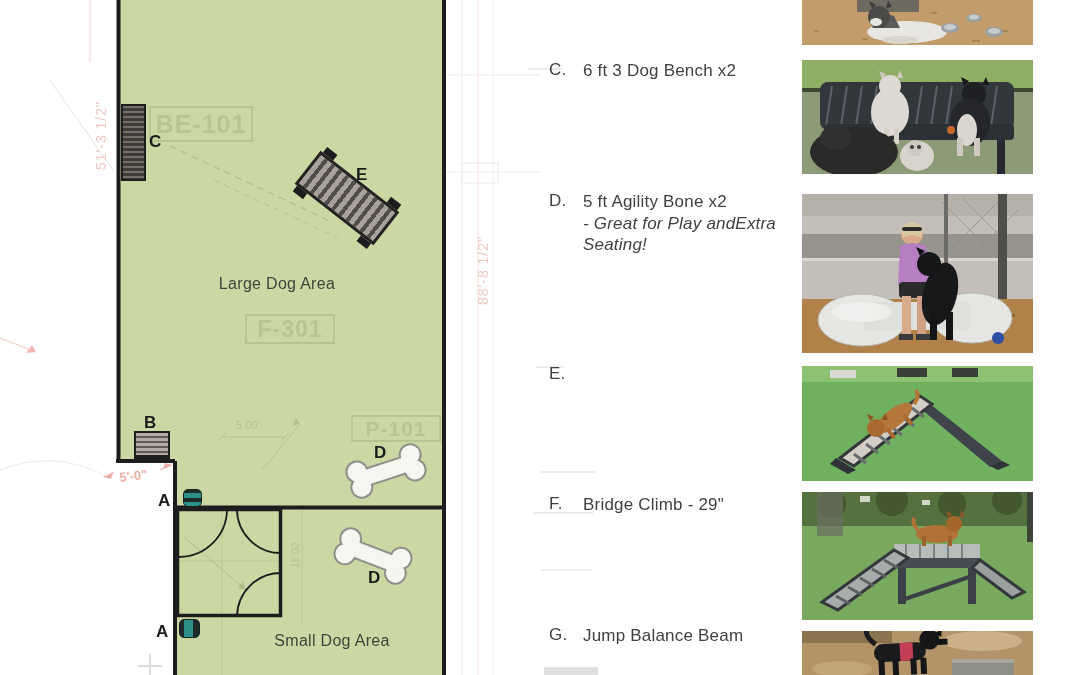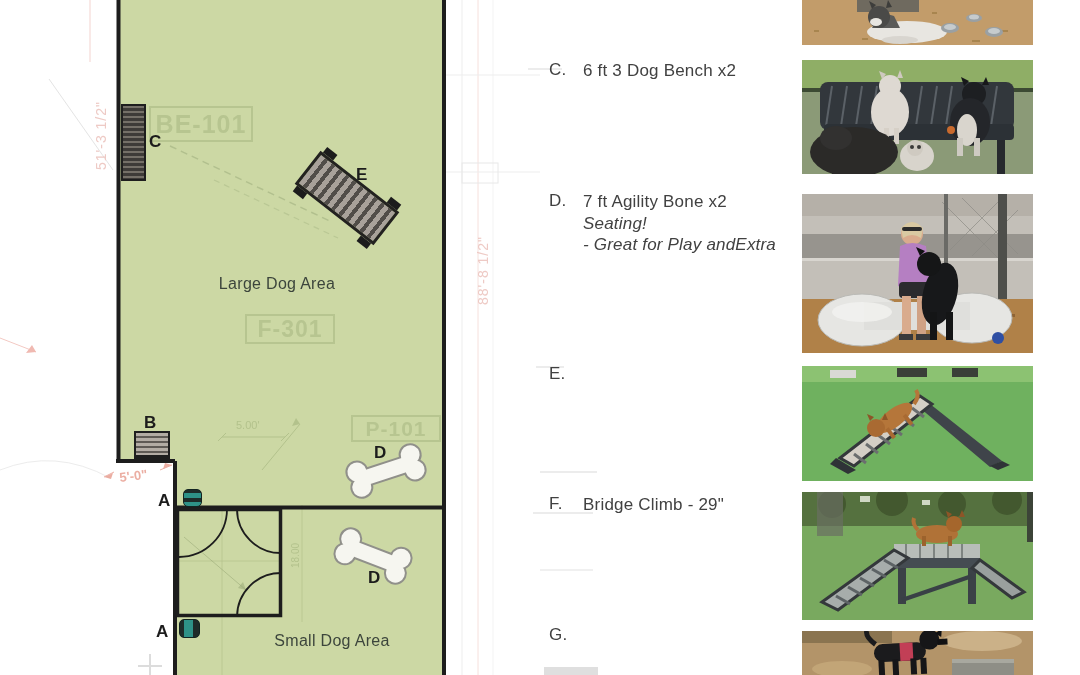--- a/index.html
+++ b/index.html
@@ -194,36 +194,39 @@
 
   <div class="legend-item li-c">
     <span class="letter">C.</span>
     <div class="lines">
         <div>6 ft 3 Dog Bench x2</div>
       </div>
   </div>
   <div class="legend-item li-d">
     <span class="letter">D.</span>
     <div class="lines">
-      <div>7 ft Agility Bone x2</div>
+      <div>5 ft Agility Bone x2</div>
+      <div class="note">- Great for Play andExtra</div>
       <div class="note">Seating!</div>
-      <div class="note">- Great for Play andExtra</div>
     </div>
   </div>
   <div class="legend-item li-e">
     <span class="letter">E.</span>
   </div>
   <div class="legend-item li-f">
     <span class="letter">F.</span>
     <div class="lines">
         <div>Bridge Climb - 29"</div>
       </div>
   </div>
   <div class="legend-item li-g">
     <span class="letter">G.</span>
+    <div class="lines">
+        <div>Jump Balance Beam</div>
+      </div>
   </div>
 
   <div class="photo ph-top">
     <svg viewBox="0 0 231 45" preserveAspectRatio="none">
       <rect width="231" height="45" fill="#c29c6a"></rect>
       <g fill="#a8854f">
           <rect x="12" y="30" width="5" height="2"></rect>
           <rect x="60" y="38" width="6" height="2"></rect>
         <rect x="130" y="12" width="5" height="2"></rect>
           <rect x="200" y="30" width="6" height="2"></rect>

